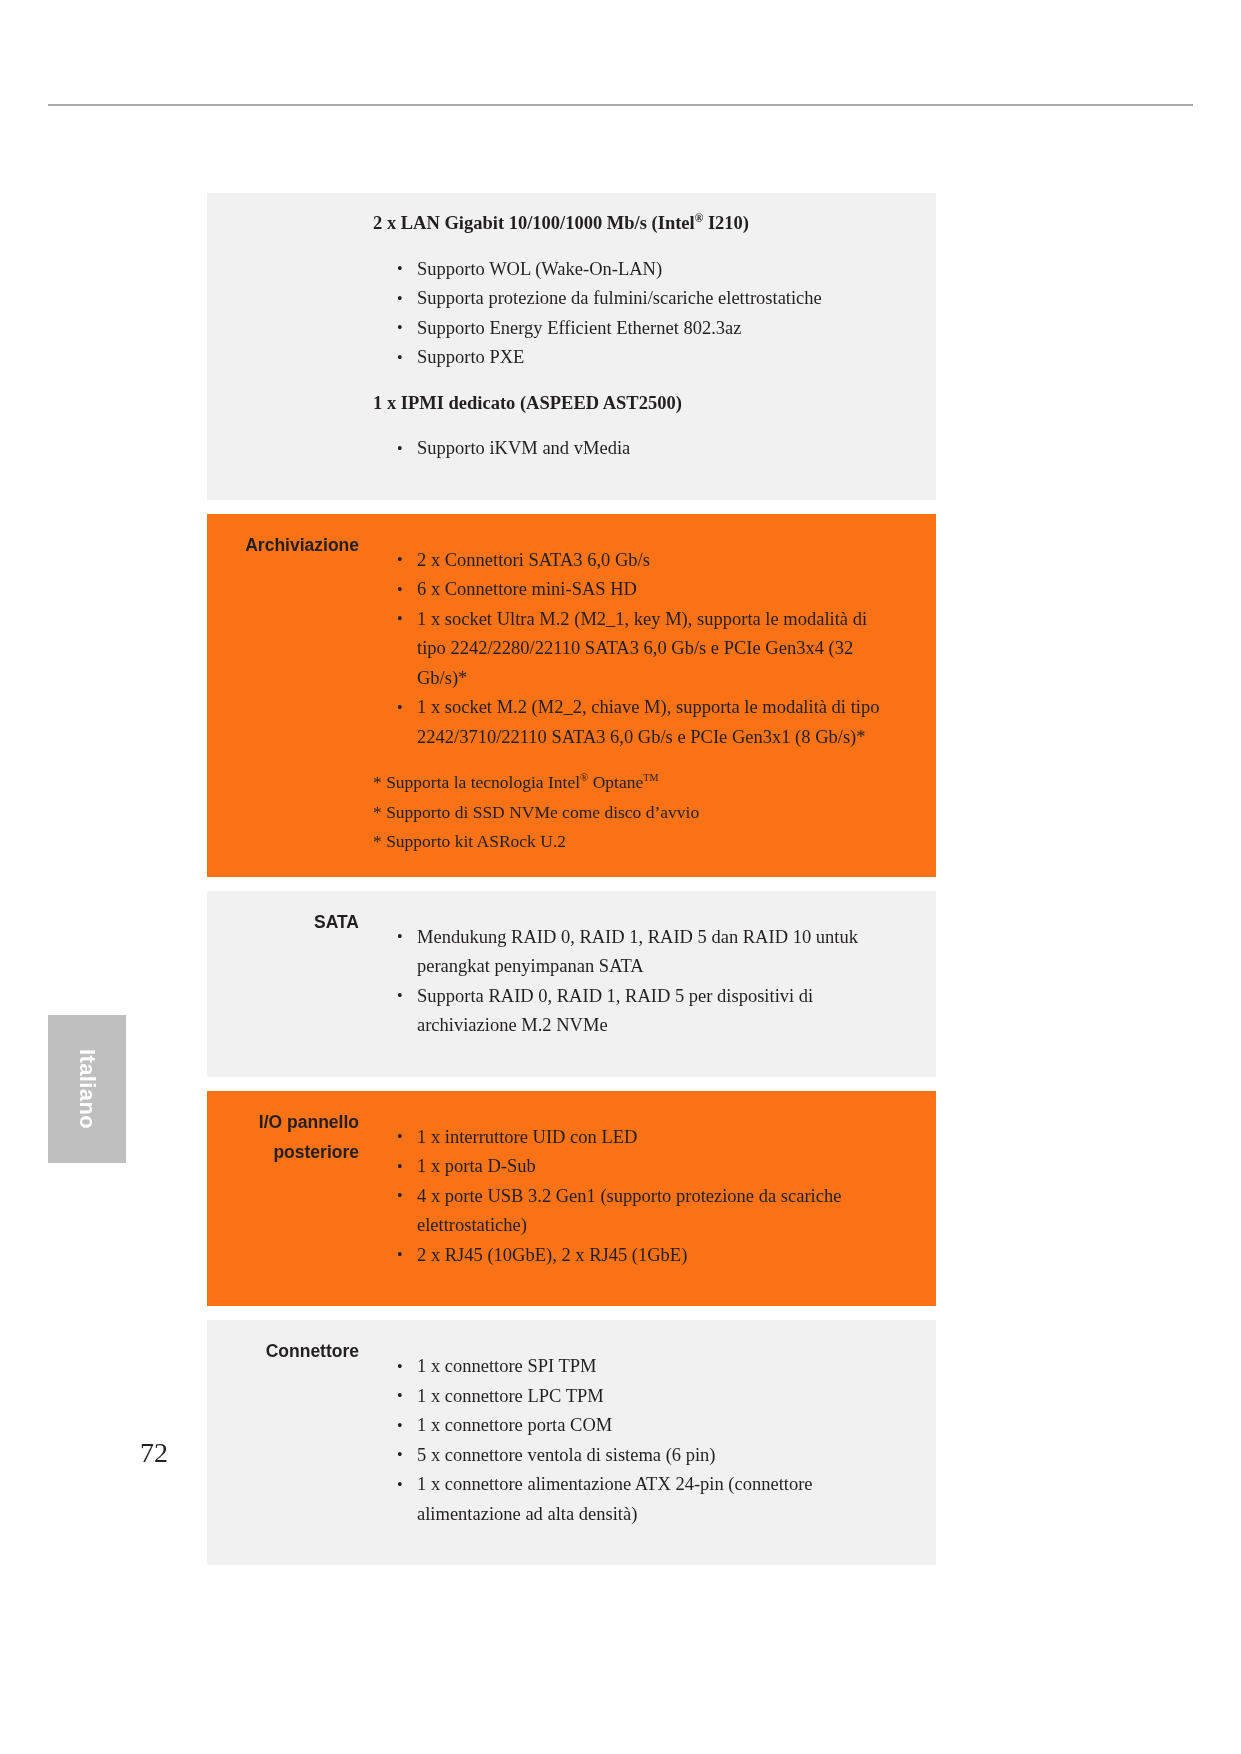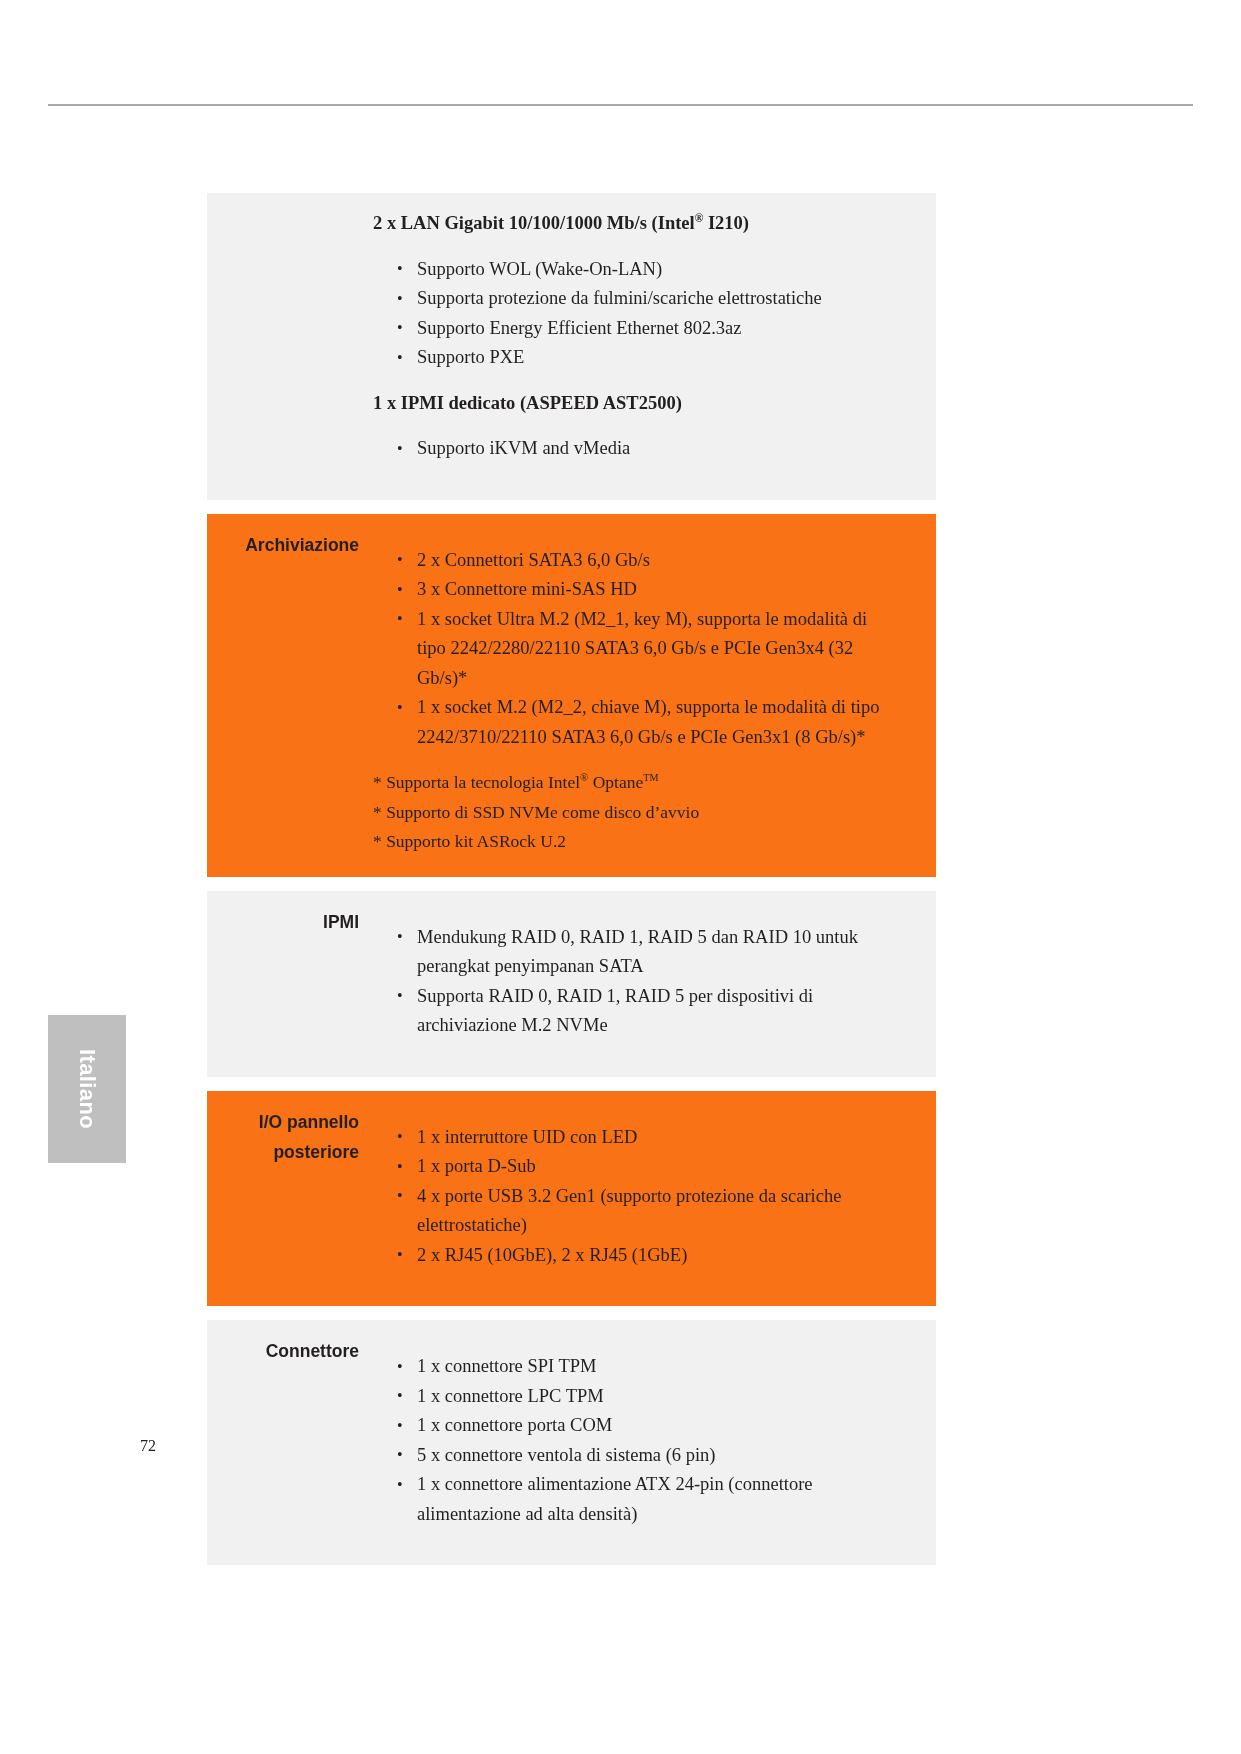--- a/index.html
+++ b/index.html
@@ -125,21 +125,21 @@
   .pad-top-md { padding-top: 16px; }
   .pad-bot-md { padding-bottom: 20px; }
 
   .gap { height: 14px; background: #ffffff; }
 
   
   .page-number {
     position: absolute;
     left: 140px;
     top: 1437px;
-    font-size: 16px;
+    font-size: 28px;
     color: #231f20;
     font-family: "Liberation Serif", serif;
   }
 </style>
 </head>
 <body>
 
 <div class="top-rule"></div>
 
 <div class="lang-tab">
@@ -165,34 +165,34 @@
     </div>
   </div>
 
   <div class="gap"></div>
 
   <div class="spec-row">
     <div class="row-label pad-top-md">Archiviazione</div>
     <div class="row-body pad-top-md pad-bot-md">
       <ul class="bullets">
         <li>2 x Connettori SATA3 6,0 Gb/s</li>
-        <li>3 x Connettore mini-SAS HD</li>
+        <li>6 x Connettore mini-SAS HD</li>
         <li>1 x socket Ultra M.2 (M2_1, key M), supporta le modalità di tipo 2242/2280/22110 SATA3 6,0 Gb/s e PCIe Gen3x4 (32 Gb/s)*</li>
         <li>1 x socket M.2 (M2_2, chiave M), supporta le modalità di tipo 2242/3710/22110 SATA3 6,0 Gb/s e PCIe Gen3x1 (8 Gb/s)*</li>
       </ul>
       <div class="note-line">* Supporta la tecnologia Intel<sup class="reg">®</sup> Optane<sup class="tm">TM</sup></div>
       <div class="note-line">* Supporto di SSD NVMe come disco d’avvio</div>
       <div class="note-line">* Supporto kit ASRock U.2</div>
     </div>
   </div>
 
   <div class="gap"></div>
 
   <div class="spec-row shaded">
-    <div class="row-label pad-top-md">IPMI</div>
+    <div class="row-label pad-top-md">SATA</div>
     <div class="row-body pad-top-md pad-bot-md">
       <ul class="bullets">
         <li>Mendukung RAID 0, RAID 1, RAID 5 dan RAID 10 untuk perangkat penyimpanan SATA</li>
         <li>Supporta RAID 0, RAID 1, RAID 5 per dispositivi di archiviazione M.2 NVMe</li>
       </ul>
     </div>
   </div>
 
   <div class="gap"></div>
 

